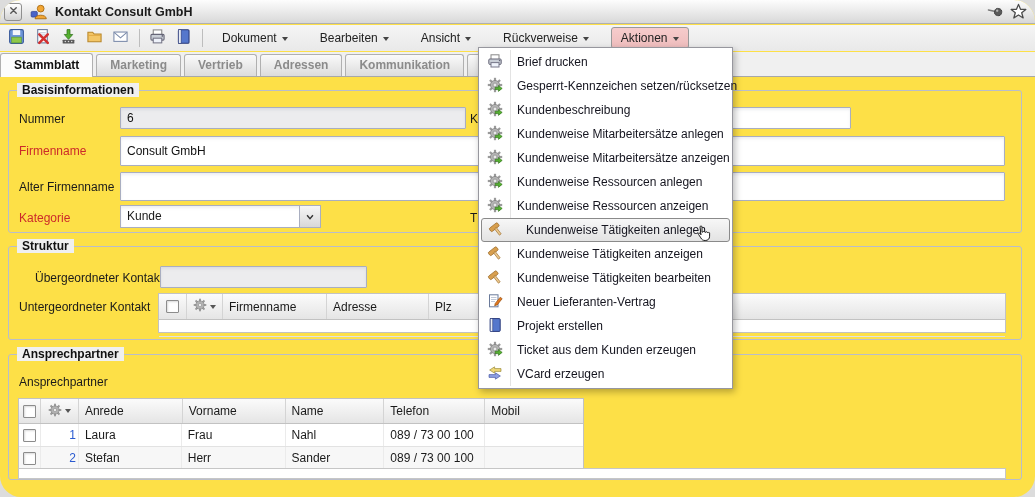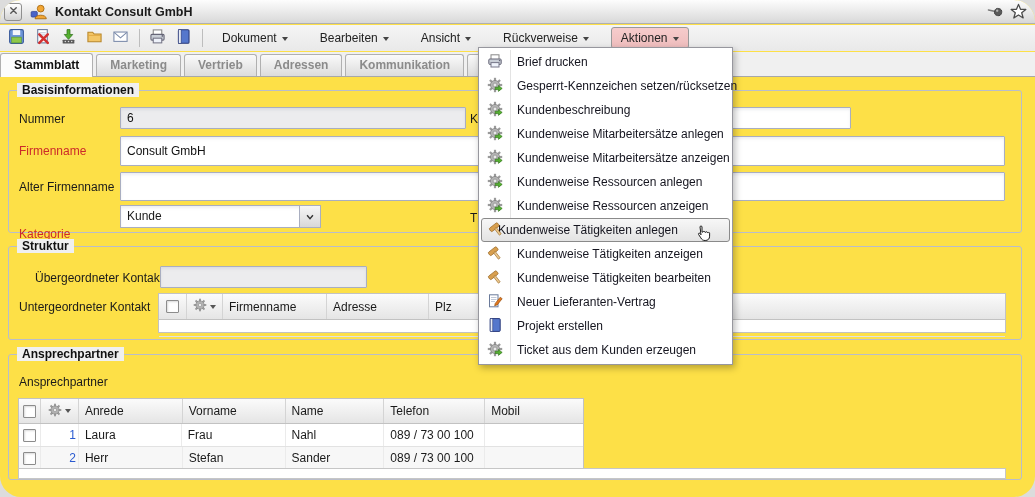--- a/index.html
+++ b/index.html
@@ -132,21 +132,21 @@
     position:relative; height:24px; display:flex; align-items:center; cursor:pointer;
   }
   .dd-item .ic { position:absolute; left:7px; width:18px; display:flex; justify-content:center; }
   .dd-item .ic svg { width:16px; height:16px; }
   .dd-item .txt { margin-left:38px; color:#15151f; white-space:nowrap; }
   .dd-item.hl {
     margin:0 2px; border:1px solid #8a8a8a; border-radius:3px;
     background:linear-gradient(#f7f7f7,#e3e3e3); height:24px;
   }
   .dd-item.hl .ic { left:5px; }
-  .dd-item.hl .txt { margin-left:16px; }
+  .dd-item.hl .txt { margin-left:44px; }
   .cursor-hand { position:absolute; left:694px; top:225px; z-index:20; }
   .cursor-hand svg { width:17px; height:17px; }
 </style>
 </head>
 <body>
 
 <div id="app">
 
   <div class="titlebar">
     <button class="tb-close">
@@ -270,21 +270,21 @@
   <div class="fs" id="fs-basis" style="left:8px; top:90px; width:1014px; height:143px;">
     <div class="fs-legend">Basisinformationen</div>
     <div class="lbl" style="left:10px; top:21px;">Nummer</div>
     <input class="inp ro" style="left: 111px; top: 16px; width: 346px; height: 22px;" readonly="" value="6">
     <div class="lbl" style="left:461px; top:21px;">K</div>
     <input class="inp" style="left: 690px; top: 16px; width: 152px; height: 22px;" value="">
     <div class="lbl req" style="left:10px; top:53px;">Firmenname</div>
     <input class="inp" style="left: 111px; top: 45px; width: 885px; height: 30px;" value="Consult GmbH">
     <div class="lbl" style="left:10px; top:89px;">Alter Firmenname</div>
     <input class="inp" style="left: 111px; top: 81px; width: 885px; height: 29px;" value="">
-    <div class="lbl req" style="left:10px; top:120px;margin-top:16px;">Kategorie</div>
+    <div class="lbl req" style="left:10px; top:120px;">Kategorie</div>
     <div class="selbox" style="left:111px; top:114px; width:201px; height:23px;">
       <span class="val">Kunde</span>
       <span class="btn">
           <svg viewBox="0 0 12 12">
             <path d="M2.5 4 L6 8 L9.5 4" stroke="#333" stroke-width="1.7" fill="none"></path>
           </svg>
         </span>
     </div>
     <div class="lbl" style="left:461px; top:120px;">T</div>
   </div>
@@ -365,22 +365,22 @@
           <div class="gcell" style="width:101px;">089 / 73 00 100</div>
           <div class="gcell" style="width:98px;border-right:none;"></div>
         </div>
         <div class="grow body alt" style="height:23px;">
           <div class="gcell" style="width:22px;justify-content:center;padding:4px 2px;">
             <div class="cb"></div>
           </div>
           <div class="gcell" style="width:38px;padding:4px 2px;">
             <span class="numlink">2</span>
           </div>
+          <div class="gcell" style="width:103px;">Stefan</div>
           <div class="gcell" style="width:104px;">Herr</div>
-          <div class="gcell" style="width:103px;">Stefan</div>
           <div class="gcell" style="width:99px;">Sander</div>
           <div class="gcell" style="width:101px;">089 / 73 00 100</div>
           <div class="gcell" style="width:98px;border-right:none;"></div>
         </div>
       </div>
     <div class="emptyrow" style="left:9px; top:113px; width:988px; height:11px;"></div>
   </div>
 
   <div class="dropdown" id="aktionen-dropdown">
       <div class="dd-item">
@@ -550,20 +550,29 @@
                 <rect x="6.9" y="0.8" width="2.2" height="14.4" transform="rotate(45 8 8)"></rect>
                 <rect x="6.9" y="0.8" width="2.2" height="14.4" transform="rotate(90 8 8)"></rect>
                 <rect x="6.9" y="0.8" width="2.2" height="14.4" transform="rotate(135 8 8)"></rect>
               </g>
               <circle cx="8" cy="8" r="4.6" fill="#b3b3b3" stroke="#777" stroke-width="0.6"></circle>
               <circle cx="8" cy="8" r="1.9" fill="#e9e9e9" stroke="#777" stroke-width="0.5"></circle>
               <path d="M8.2 10.2 h3.2 v-1.8 l3.8 3 -3.8 3 v-1.8 h-3.2 z" fill="#55b030" stroke="#2d7018" stroke-width="0.6"></path>
             </svg></span>
         </span>
         <span class="txt">Ticket aus dem Kunden erzeugen</span>
+      </div>
+      <div class="dd-item">
+        <span class="ic">
+          <span><svg viewBox="0 0 16 16">
+              <path d="M14 3.6 H7.6 V1.8 L2.6 5 7.6 8.2 V6.4 H14 z" fill="#f0d878" stroke="#8a7a28" stroke-width="0.6"></path>
+              <path d="M2 9.6 H8.4 V7.8 L13.4 11 8.4 14.2 V12.4 H2 z" fill="#8ea0e4" stroke="#3a4a98" stroke-width="0.6"></path>
+            </svg></span>
+        </span>
+        <span class="txt">VCard erzeugen</span>
       </div>
     </div>
 
   <div class="cursor-hand">
     <svg viewBox="0 0 17 17">
       <path d="M6 2 c0-1.4 2-1.4 2 0 v5 l1 .1 c.05-1 1.8-1 1.85 .05 l.85 .15 c.1-.85 1.7-.7 1.7 .25 l.75 .2 c.2-.6 1.45-.45 1.45 .45 v3 c0 2.7-1.6 4.3-4.4 4.3 -2.4 0-3.4-.9-4.4-2.7 l-2.2-3.3 c-.7-1 .65-1.95 1.4-1 l1 1.3 z" fill="#ffffff" stroke="#1a1a1a" stroke-width="1"></path>
     </svg>
   </div>
 
 </div>

